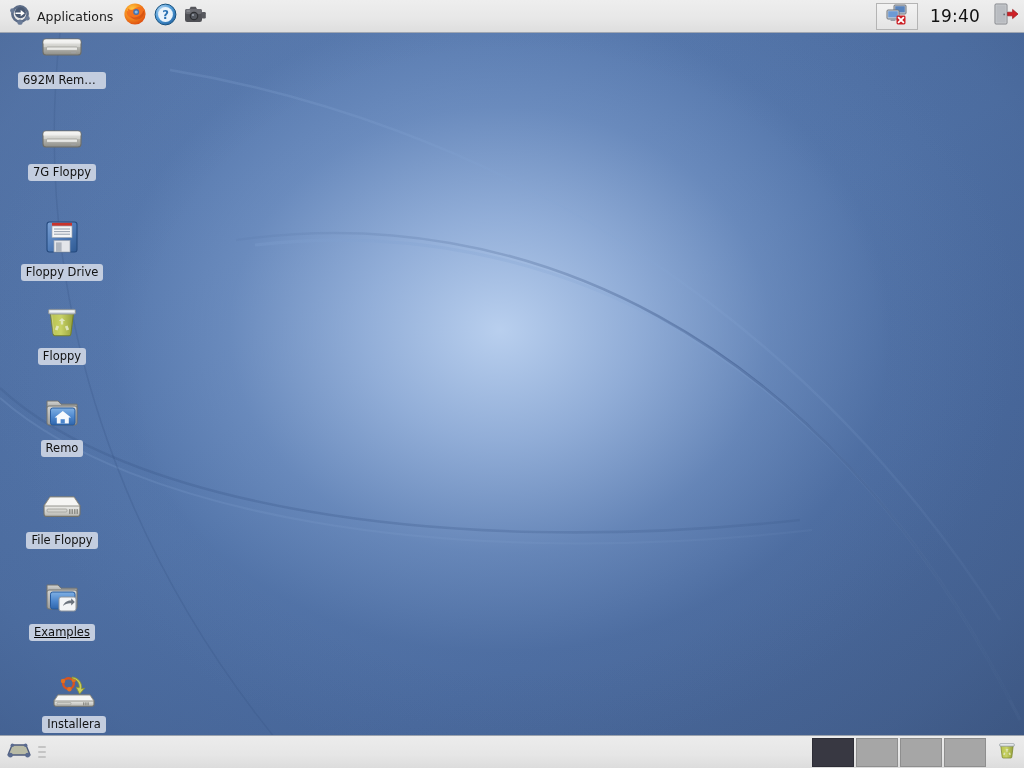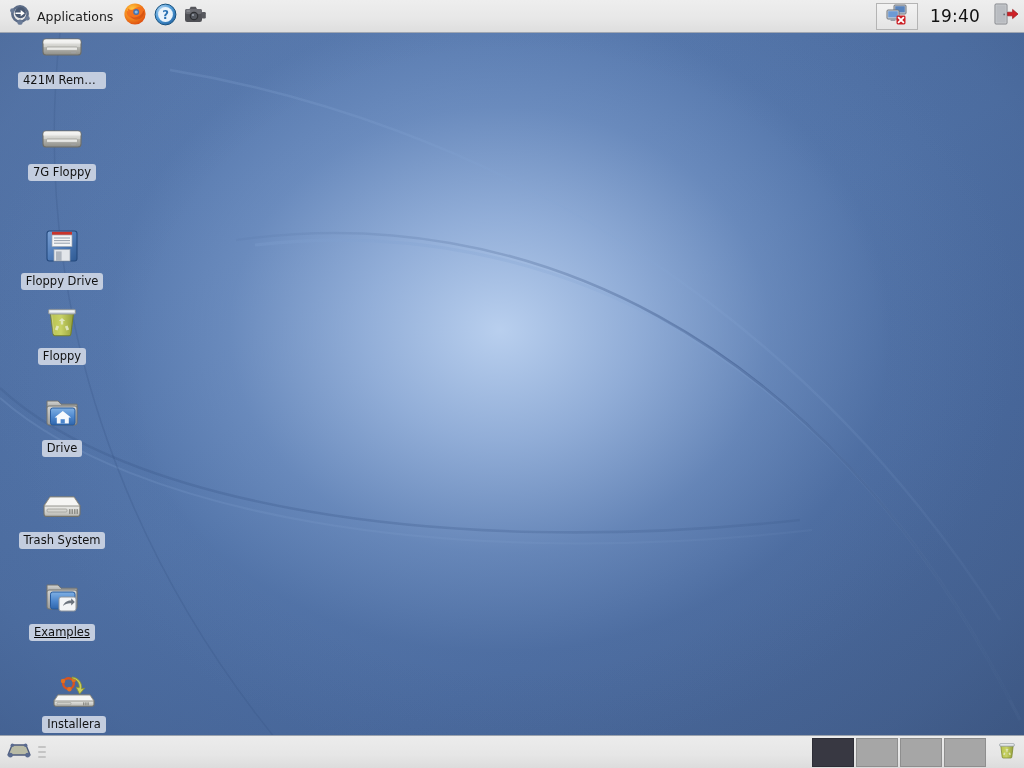--- a/index.html
+++ b/index.html
@@ -272,36 +272,36 @@
               <stop offset="52%" stop-color="#b7b7b1"></stop>
                 <stop offset="100%" stop-color="#8e8e88"></stop>
             </linearGradient>
           </defs>
           <path d="M8 18 h32 a3 3 0 0 1 3 3 v10 a3 3 0 0 1 -3 3 h-32 a3 3 0 0 1 -3 -3 v-10 a3 3 0 0 1 3 -3 z" fill="url(#rd1)" stroke="#6e6e68" stroke-width="1.1"></path>
           <rect x="8.5" y="26" width="31" height="3.4" rx="1.1" fill="#e9e9e5" stroke="#9a9a94" stroke-width="0.7"></rect>
           <rect x="33" y="30.6" width="5" height="1.6" rx="0.6" fill="#9fa0a0"></rect>
           <path d="M8 18 h32 a3 3 0 0 1 3 3 v1.4 h-38 v-1.4 a3 3 0 0 1 3 -3 z" fill="#ffffff" opacity="0.45"></path>
         </svg>
       </span>
-      <span class="dicon-label">421M Remo...</span>
+      <span class="dicon-label">692M Remo...</span>
     </div>
 
     <div class="dicon" style="left:16px; top:80px;">
       <span class="dicon-img">
         <svg width="48" height="48" viewBox="0 0 48 48">
           <path d="M8 18 h32 a3 3 0 0 1 3 3 v10 a3 3 0 0 1 -3 3 h-32 a3 3 0 0 1 -3 -3 v-10 a3 3 0 0 1 3 -3 z" fill="url(#rd1)" stroke="#6e6e68" stroke-width="1.1"></path>
           <rect x="8.5" y="26" width="31" height="3.4" rx="1.1" fill="#e9e9e5" stroke="#9a9a94" stroke-width="0.7"></rect>
           <rect x="33" y="30.6" width="5" height="1.6" rx="0.6" fill="#9fa0a0"></rect>
           <path d="M8 18 h32 a3 3 0 0 1 3 3 v1.4 h-38 v-1.4 a3 3 0 0 1 3 -3 z" fill="#ffffff" opacity="0.45"></path>
         </svg>
       </span>
       <span class="dicon-label">7G Floppy</span>
     </div>
 
-    <div class="dicon" style="left:16px; top:189px;">
+    <div class="dicon" style="left:16px; top:180px;">
       <span class="dicon-img">
         <svg width="48" height="48" viewBox="0 0 48 48">
           <defs>
             <linearGradient id="fl1" x1="0" y1="0" x2="1" y2="1">
               <stop offset="0%" stop-color="#7da3d6"></stop>
                 <stop offset="50%" stop-color="#4f7bb7"></stop>
               <stop offset="100%" stop-color="#2f5a93"></stop>
             </linearGradient>
           </defs>
           <rect x="9" y="9" width="30" height="30" rx="2.4" fill="url(#fl1)" stroke="#254a7e" stroke-width="1.1"></rect>
@@ -353,21 +353,21 @@
               <stop offset="100%" stop-color="#2f66ac"></stop>
             </linearGradient>
           </defs>
           <path d="M9 12 h11 l3 3.2 h16 v5 h-30 z" fill="url(#hf1)" stroke="#72736f" stroke-width="1"></path>
           <rect x="9" y="17" width="30" height="19" rx="2" fill="url(#hf1)" stroke="#72736f" stroke-width="1"></rect>
           <rect x="12.5" y="19" width="24.5" height="17" rx="2.2" fill="url(#hb1)" stroke="#275a9c" stroke-width="1"></rect>
           <path d="M24.8 22 l8.2 6.6 h-2.2 v6.0 h-12 v-6.0 h-2.2 z" fill="#ffffff" opacity="0.95"></path>
           <rect x="22.6" y="30.2" width="4.2" height="4.4" fill="#4b85cc"></rect>
         </svg>
       </span>
-      <span class="dicon-label">Drive</span>
+      <span class="dicon-label">Remo</span>
     </div>
 
     <div class="dicon" style="left:16px; top:448px;">
       <span class="dicon-img">
         <svg width="48" height="48" viewBox="0 0 48 48">
           <defs>
             <linearGradient id="hd1" x1="0" y1="0" x2="0" y2="1">
               <stop offset="0%" stop-color="#ffffff"></stop>
                 <stop offset="60%" stop-color="#e2e2de"></stop>
               <stop offset="100%" stop-color="#b6b6b0"></stop>
@@ -377,21 +377,21 @@
           <path d="M12 16 h24 l6 9 h-36 z" fill="#f6f6f4" stroke="#8a8a84" stroke-width="0.9"></path>
           <rect x="9" y="28" width="20" height="3" rx="1" fill="#d4d4cf" stroke="#9a9a94" stroke-width="0.7"></rect>
           <g fill="#8e8e88">
             <rect x="31" y="28" width="1.5" height="5" rx="0.6"></rect>
             <rect x="33.5" y="28" width="1.5" height="5" rx="0.6"></rect>
             <rect x="36" y="28" width="1.5" height="5" rx="0.6"></rect>
             <rect x="38.5" y="28" width="1.5" height="5" rx="0.6"></rect>
           </g>
         </svg>
       </span>
-      <span class="dicon-label">Trash System</span>
+      <span class="dicon-label">File Floppy</span>
     </div>
 
     <div class="dicon" style="left:16px; top:540px;text-decoration:underline;">
       <span class="dicon-img">
         <svg width="48" height="48" viewBox="0 0 48 48">
           <path d="M9 12 h11 l3 3.2 h16 v5 h-30 z" fill="url(#hf1)" stroke="#72736f" stroke-width="1"></path>
           <rect x="9" y="17" width="30" height="19" rx="2" fill="url(#hf1)" stroke="#72736f" stroke-width="1"></rect>
           <rect x="12.5" y="19" width="24.5" height="17" rx="2.2" fill="url(#hb1)" stroke="#275a9c" stroke-width="1"></rect>
           <rect x="21" y="24" width="17" height="14" rx="2" fill="#f3f5f7" stroke="#8d949c" stroke-width="1"></rect>
           <path d="M25 33 c1.4-4.2 5.2-5.6 8.2-5.4 l0-2.4 3.6 3.7 -3.6 3.6 0-2.3 c-3.0-0.3-6.2 0.6-8.2 2.8 z" fill="#6c747e"></path>

